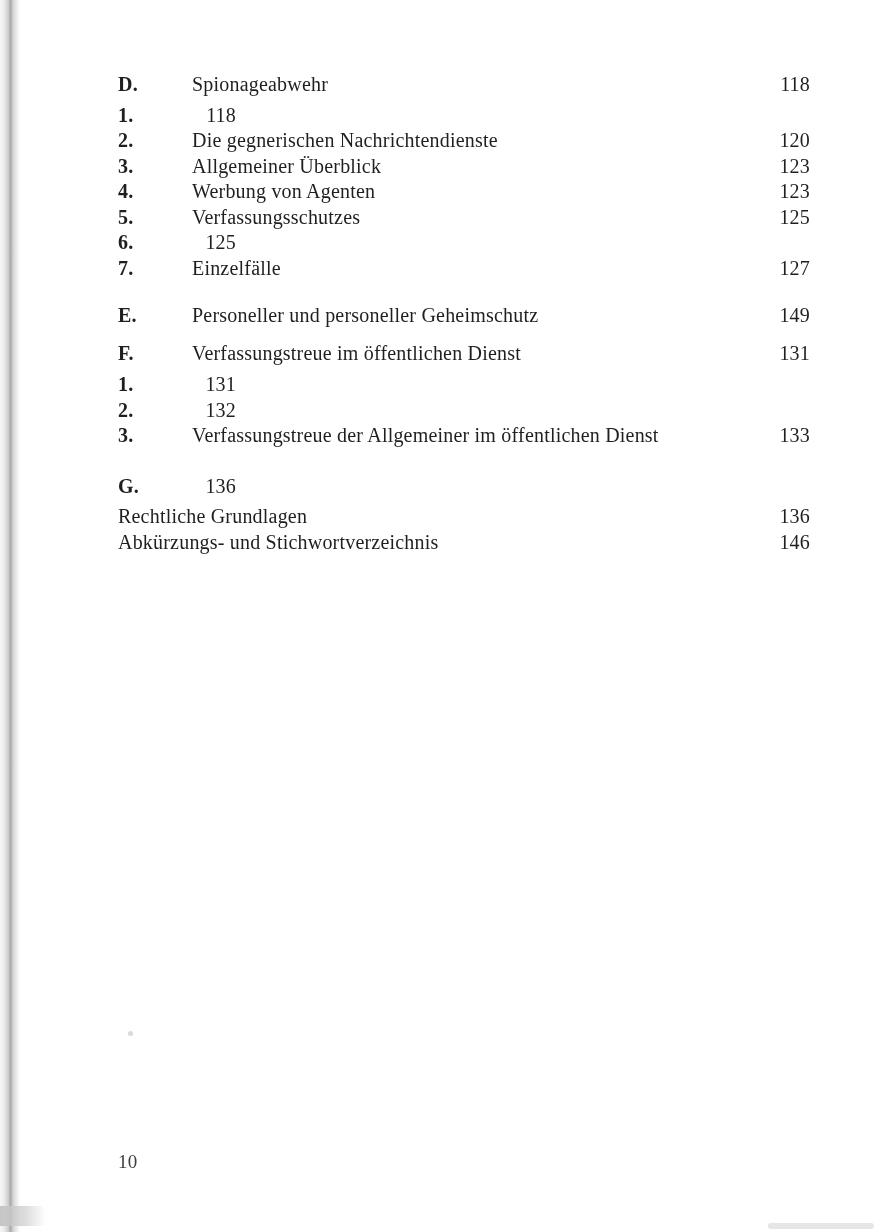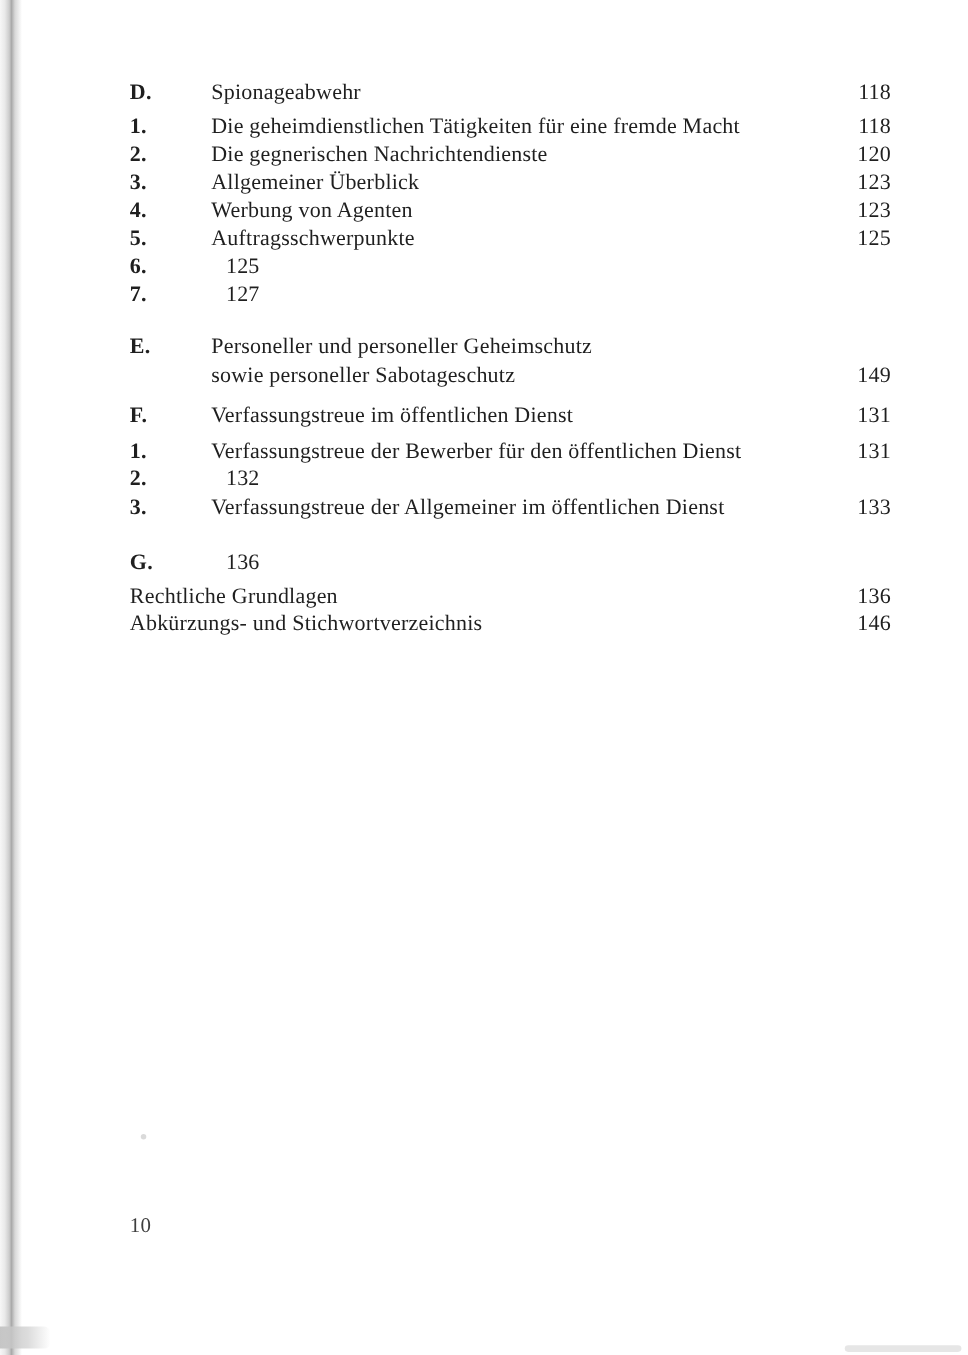--- a/index.html
+++ b/index.html
@@ -79,21 +79,21 @@
   .mt-first-item { margin-top: 5px; }
   .mt-section-lg { margin-top: 22px; }
   .mt-section-md { margin-top: 12px; }
   .mt-items { margin-top: 6px; }
   .mt-section-g { margin-top: 25px; }
   .mt-plain { margin-top: 5px; }
 
   .folio {
     position: absolute;
     left: 118px;
-    top: 1104px;
+    top: 1151px;
     font-size: 19px;
     letter-spacing: 0.3px;
     color: #3e3e3e;
   }
 </style>
 </head>
 <body>
 
 <div class="scan-edge"></div>
 <div class="scan-edge-bottom"></div>
@@ -103,21 +103,20 @@
 <div class="page-content">
 
   <div class="row heading">
     <span class="num">D.</span>
     <span class="title">Spionageabwehr</span>
     <span class="pg">118</span>
   </div>
 
   <div class="row mt-first-item">
     <span class="num">1.</span>
-    <span class="title">Die geheimdienstlichen Tätigkeiten für eine fremde Macht</span>
     <span class="pg">118</span>
   </div>
 
   <div class="row">
     <span class="num">2.</span>
     <span class="title">Die gegnerischen Nachrichtendienste</span>
     <span class="pg">120</span>
   </div>
 
   <div class="row">
@@ -127,52 +126,51 @@
   </div>
 
   <div class="row">
     <span class="num">4.</span>
     <span class="title">Werbung von Agenten</span>
     <span class="pg">123</span>
   </div>
 
   <div class="row">
     <span class="num">5.</span>
-    <span class="title">Auftragsschwerpunkte</span>
+    <span class="title">Verfassungsschutzes</span>
     <span class="pg">125</span>
   </div>
 
   <div class="row">
     <span class="num">6.</span>
     <span class="pg">125</span>
   </div>
 
   <div class="row">
     <span class="num">7.</span>
+    <span class="title">Einzelfälle</span>
     <span class="pg">127</span>
   </div>
 
   <div class="row heading two-line mt-section-lg">
     <span class="num">E.</span>
     <span class="title">
       <span class="l1">Personeller und personeller Geheimschutz</span>
-      <span class="l2">sowie personeller Sabotageschutz</span>
     </span>
     <span class="pg">149</span>
   </div>
 
   <div class="row heading mt-section-md">
     <span class="num">F.</span>
     <span class="title">Verfassungstreue im öffentlichen Dienst</span>
     <span class="pg">131</span>
   </div>
 
   <div class="row mt-items">
     <span class="num">1.</span>
-    <span class="title">Verfassungstreue der Bewerber für den öffentlichen Dienst</span>
     <span class="pg">131</span>
   </div>
 
   <div class="row two-line">
     <span class="num">2.</span>
     <span class="pg">132</span>
   </div>
 
   <div class="row">
     <span class="num">3.</span>

